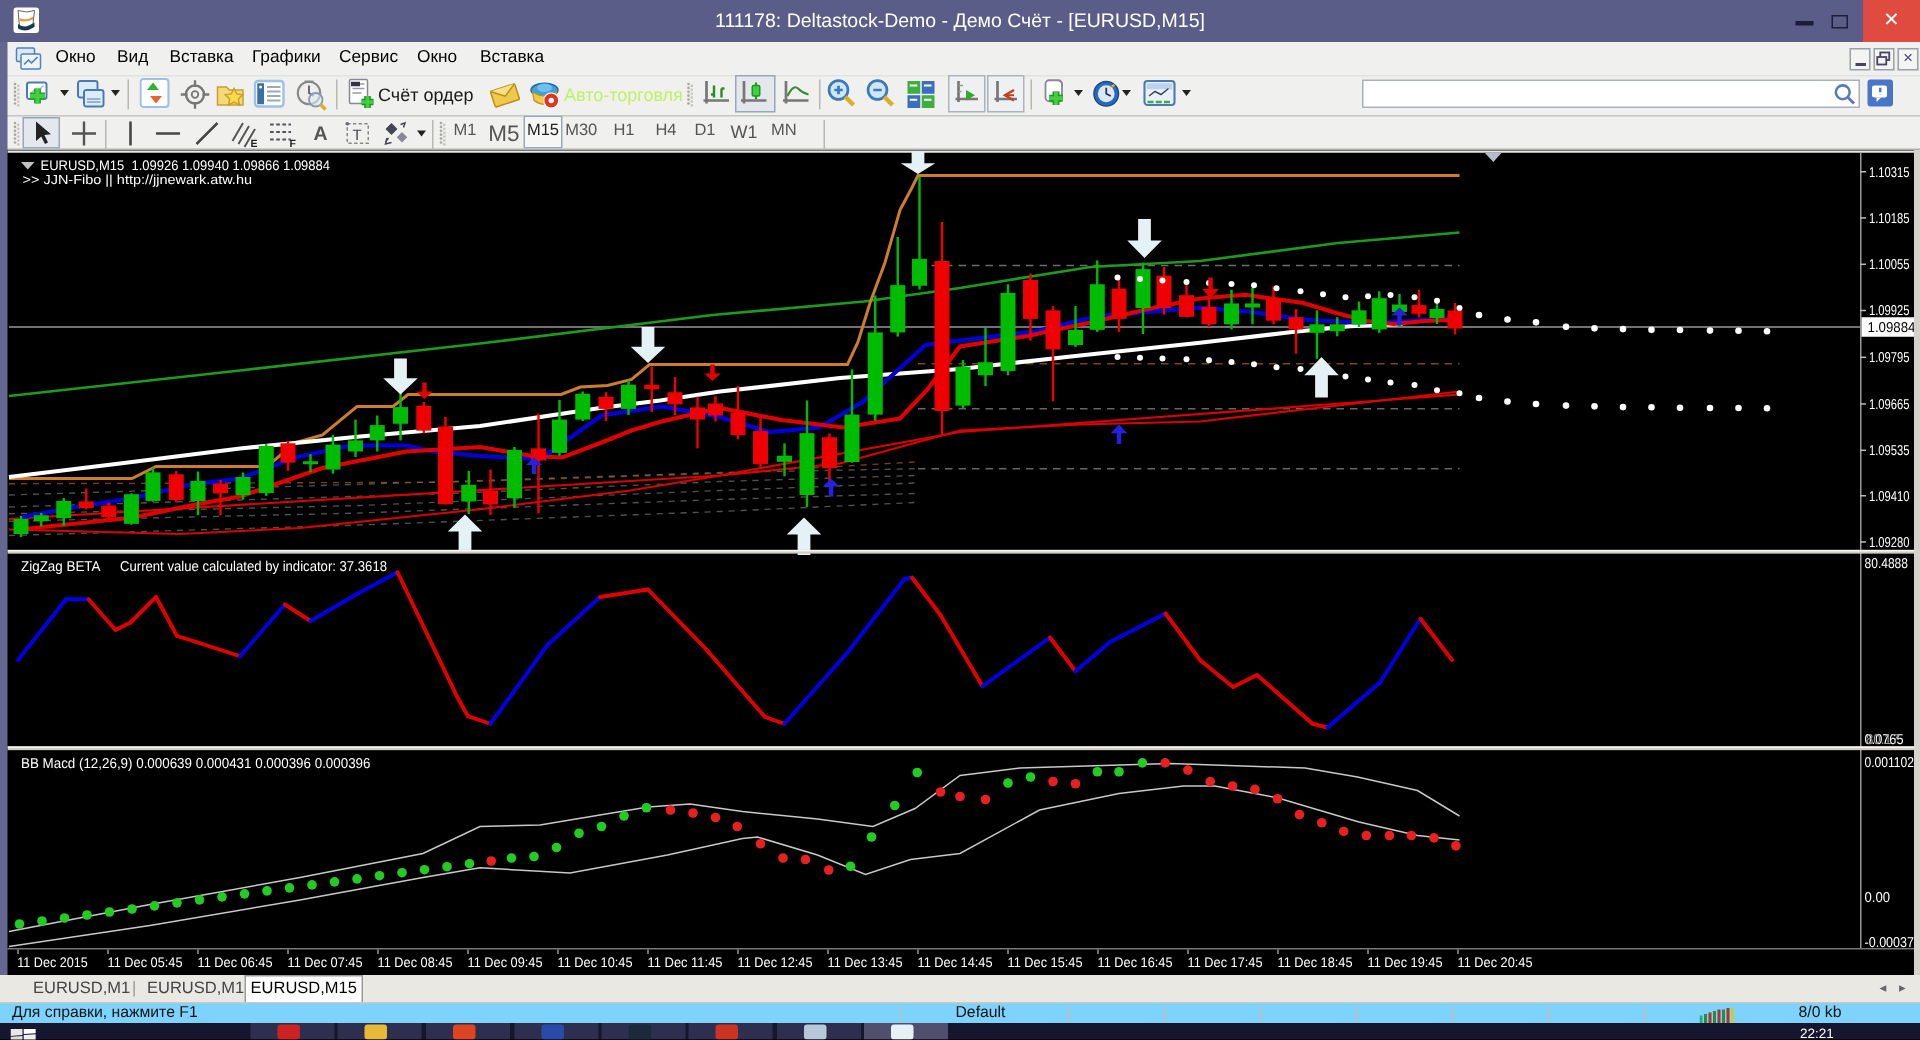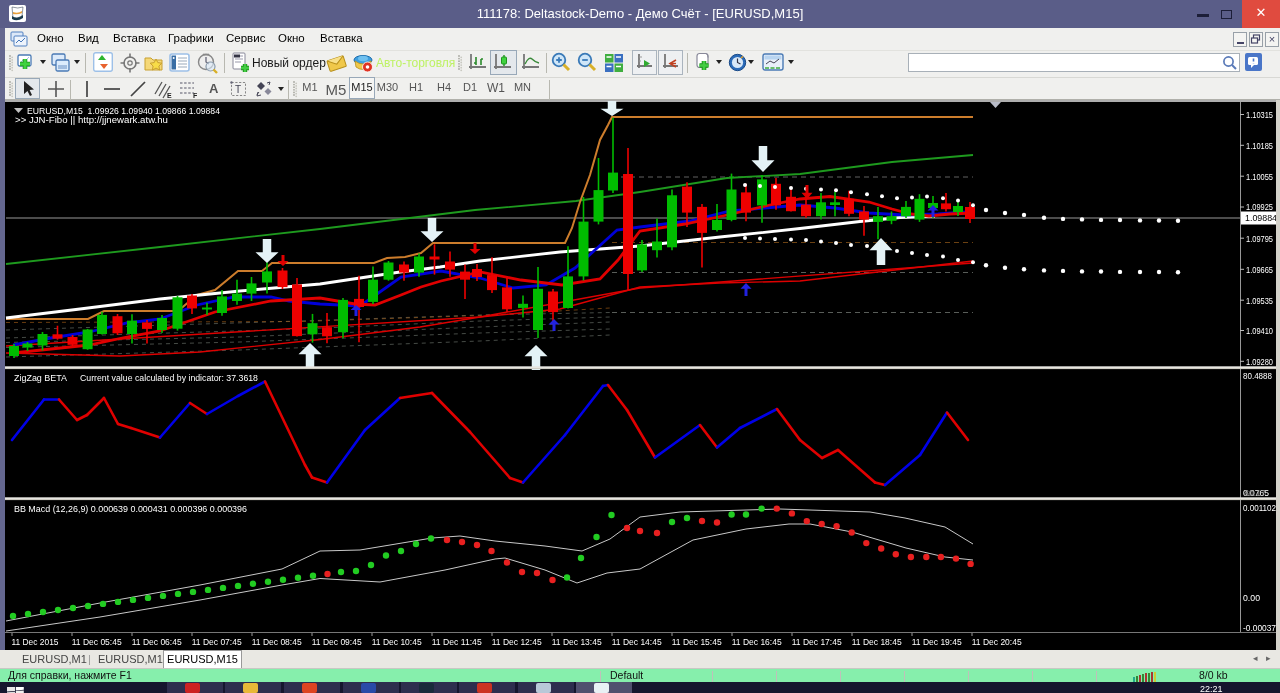--- a/index.html
+++ b/index.html
@@ -11,21 +11,21 @@
 #maxbtn{left:1221px;top:10px;width:11px;height:9px;border:1.5px solid #1c1e38;}
 #minbtn{left:1197px;top:14px;width:12px;height:2.5px;background:#1c1e38;}
 #menubar{left:0;top:28px;width:1280px;height:22px;background:#f0f0ee;color:#000;font-size:11.5px;}
 .menuitem{position:absolute;top:4px;}
 #toolbar1{left:0;top:50px;width:1280px;height:27px;background:#f0f0ee;border-top:1px solid #e2e2de;}
 #toolbar2{left:0;top:77px;width:1280px;height:23px;background:#f0f0ee;border-top:1px solid #d8d8d4;border-bottom:1px solid #b0b0aa;}
 #leftedge{left:0;top:28px;width:5px;height:640px;background:#64678f;}
 #rightedge{left:1276px;top:100px;width:4px;height:550px;background:#d4d2ca;}
 #chartsvg{left:0;top:100px;}
 #tabsrow{left:0;top:650px;width:1280px;height:18px;background:#e9e8e3;font-size:11px;color:#444;}
-#statusbar{left:0;top:668px;width:1280px;height:14px;background:#86efac;border-top:1px solid #c8c8c4;font-size:10.5px;color:#111;}
+#statusbar{left:0;top:668px;width:1280px;height:14px;background:#7dd3fc;border-top:1px solid #c8c8c4;font-size:10.5px;color:#111;}
 #taskbar{left:0;top:682px;width:1280px;height:11px;background:#16162e;}
 .ssep{position:absolute;top:2px;width:1px;height:11px;background:#c0c0ba;}
 </style></head>
 <body>
 <div id="app">
 <div id="titlebar" class="abs"></div>
 <div class="abs" style="left:9px;top:5px;width:17px;height:17px;background:#fff;border-radius:2px"><svg width="17" height="17" viewBox="0 0 17 17">
         <path d="M3,2 Q9,4 14,2 L13,11 Q8,14 4,13 Z" fill="#fff" stroke="#234" stroke-width="0.5"></path>
         <path d="M3,11 Q8,15 14,10 L14,13 Q8,17 3,14 Z" fill="#1a3a4a"></path>
         <path d="M4,7 Q9,9 13,6 L13,8 Q9,10 4,9 Z" fill="#e8a03c"></path>
@@ -114,21 +114,21 @@
       <path d="M17.5,17.5 L21,21" stroke="#d8b028" stroke-width="2.4"></path>
     </svg>
     <div class="abs" style="left:224px;top:53px;width:1px;height:20px;background:#b8b8b0"></div>
     <svg class="abs" style="left:231px;top:52px" width="22" height="22" viewBox="0 0 22 22">
       <rect x="2" y="1" width="12" height="16" rx="1" fill="#fff" stroke="#889" stroke-width="1"></rect>
       <path d="M4,4 h8 M4,7 h8 M4,10 h6" stroke="#99a" stroke-width="1"></path>
       <rect x="3" y="2.5" width="6" height="3" fill="#334"></rect>
       <path d="M14,12 v8 M10,16 h8" stroke="#1f941f" stroke-width="4.4"></path>
       <path d="M14,12 v8 M10,16 h8" stroke="#43cd43" stroke-width="2.4"></path>
     </svg>
-    <span class="abs" style="left:252px;top:56px;font-size:12px;color:#1a1a1a">Новый ордер</span>
+    <span class="abs" style="left:252px;top:56px;font-size:12px;color:#1a1a1a">Счёт ордер</span>
     <svg class="abs" style="left:326px;top:53px" width="22" height="20" viewBox="0 0 22 20">
       <g transform="rotate(-18 11 10)">
         <rect x="2" y="5" width="17" height="11" rx="1" fill="#f0c84a" stroke="#b8901c" stroke-width="1"></rect>
         <path d="M2,5 L10.5,11 L19,5" fill="#f8e08a" stroke="#b8901c" stroke-width="1"></path>
       </g>
     </svg>
     <svg class="abs" style="left:352px;top:52px" width="22" height="22" viewBox="0 0 22 22">
       <ellipse cx="11" cy="8" rx="9" ry="4.5" fill="#3f9fdf" stroke="#1a6aaa" stroke-width="1"></ellipse>
       <ellipse cx="11" cy="6.5" rx="5" ry="2.8" fill="#6fc0ef"></ellipse>
       <path d="M3,9 Q11,15 19,9 L18,15 Q11,20 4,15 Z" fill="#f0c84a" stroke="#b8901c" stroke-width="0.8"></path>
@@ -722,21 +722,21 @@
 <div id="tabsrow" class="abs">
 <span class="abs" style="left:22px;top:3px">EURUSD,M1</span>
       <span class="abs" style="left:88px;top:3px;color:#999">|</span>
       <span class="abs" style="left:98px;top:3px">EURUSD,M1</span>
 <div class="abs" style="left:163px;top:0px;width:79px;height:18px;background:#fff;border:1px solid #999;border-bottom:none;color:#000;text-align:center;padding-top:2px">EURUSD,M15</div>
 <span class="abs" style="left:1253px;top:3px;color:#666;font-size:9px">◂</span>
       <span class="abs" style="left:1266px;top:3px;color:#666;font-size:9px">▸</span>
 </div>
 <div id="statusbar" class="abs">
 <span class="abs" style="left:8px;top:0px">Для справки, нажмите F1</span>
-<span class="abs" style="left:610px;top:0px">Default</span>
+<span class="abs" style="left:637px;top:0px">Default</span>
 <span class="ssep" style="left:600px"></span>
       <span class="ssep" style="left:712px"></span>
       <span class="ssep" style="left:776px"></span>
       <span class="ssep" style="left:840px"></span>
       <span class="ssep" style="left:904px"></span>
       <span class="ssep" style="left:968px"></span>
       <span class="ssep" style="left:1032px"></span>
       <span class="ssep" style="left:1096px"></span>
 <svg class="abs" style="left:1133px;top:2px" width="28" height="11" viewBox="0 0 28 11">
         <rect x="0" y="6" width="2" height="5" fill="#2a8"></rect>

